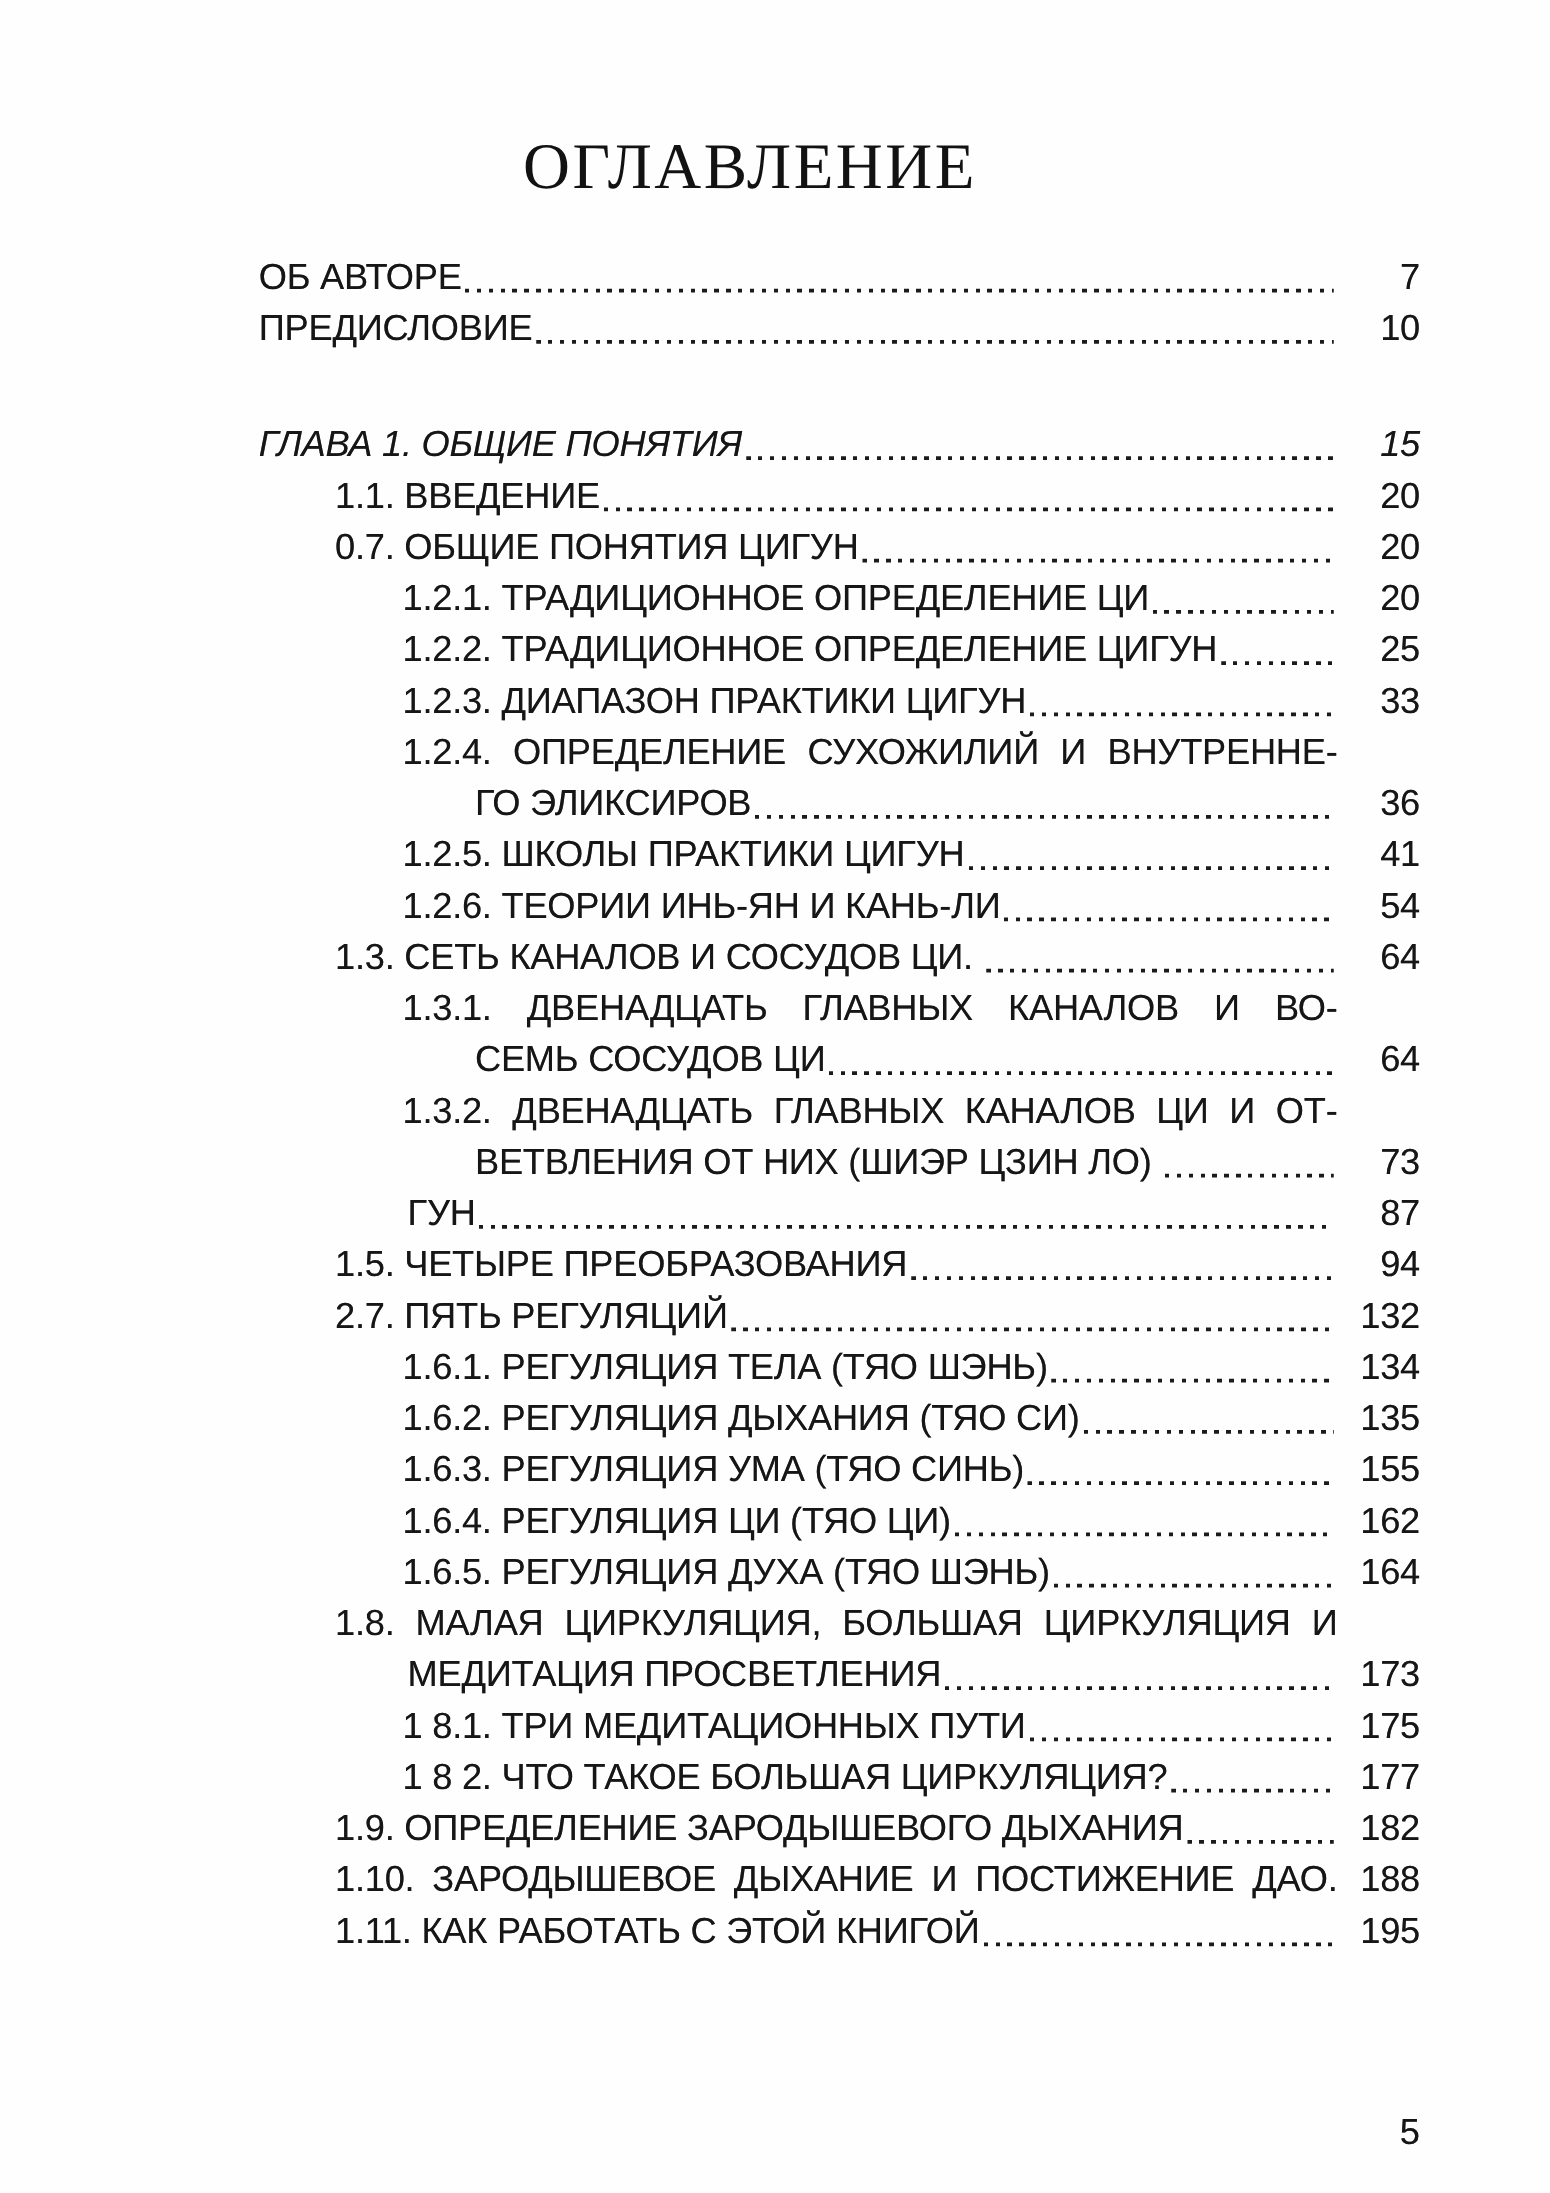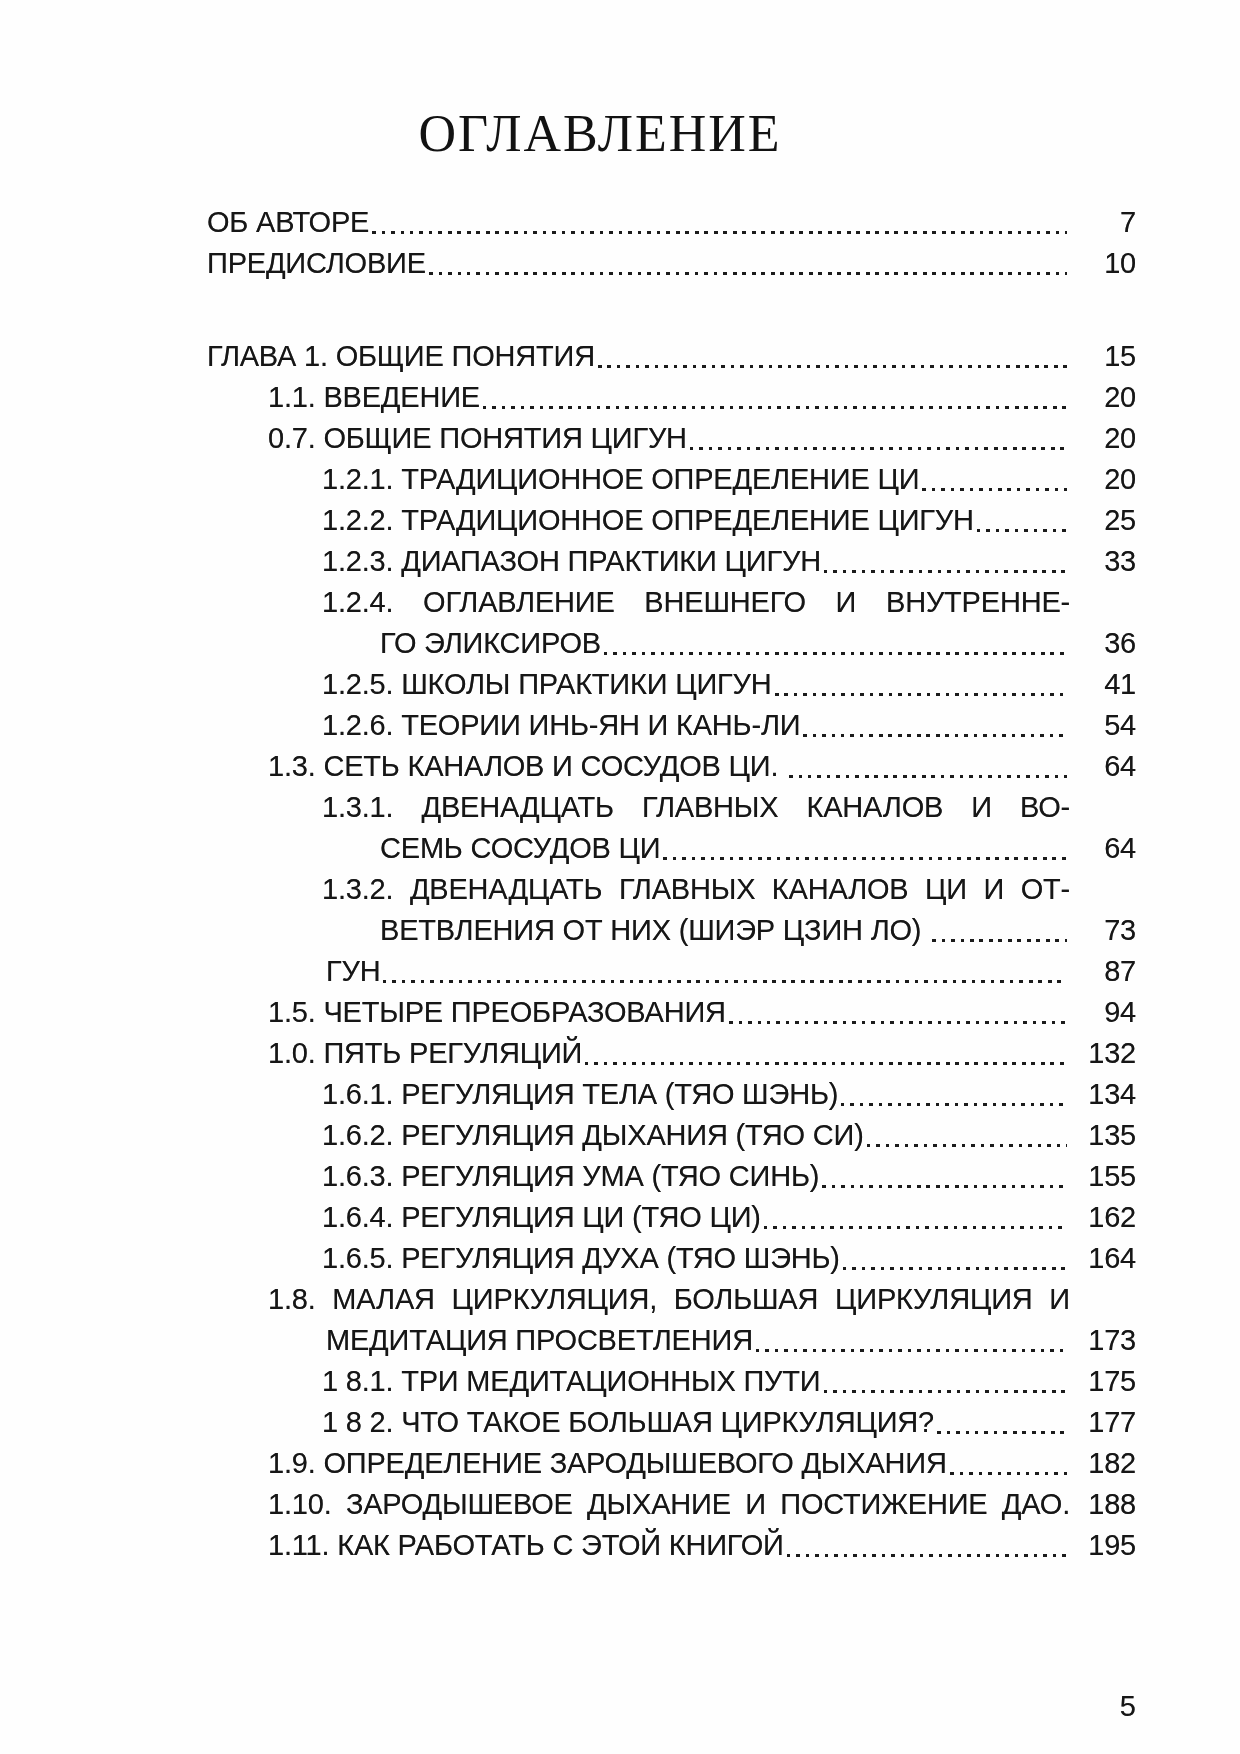--- a/index.html
+++ b/index.html
@@ -26,21 +26,21 @@
     position:absolute;
     top:202px;left:207px;width:929px;
     font-size:29px;
     line-height:41px;
     letter-spacing:-0.2px;
     text-shadow:0 0 0.5px rgba(0,0,0,0.55);
   }
   .entry{}
   .entry.lvl1{padding-left:61px;}
   .entry.lvl2{padding-left:115px;}
-  .entry.gap-before{margin-top:52px;}
+  .entry.gap-before{margin-top:52px;font-style:italic;}
   .firstline{
     margin-right:66px;
     text-align:justify;
     text-align-last:justify;
     white-space:normal;
   }
   .row{display:flex;}
   .row.wrap{padding-left:58px;}
   .txt{flex:0 0 auto;white-space:pre;}
   .txt.fill-justify{flex:1 1 auto;text-align:justify;text-align-last:justify;white-space:normal;}
@@ -116,21 +116,21 @@
       </div>
     </div>
     <div class="entry lvl2">
       <div class="row">
         <span class="txt">1.2.3. ДИАПАЗОН ПРАКТИКИ ЦИГУН</span>
         <span class="leader"></span>
         <span class="pg">33</span>
       </div>
     </div>
     <div class="entry lvl2">
-      <div class="firstline">1.2.4. ОГЛАВЛЕНИЕ ВНЕШНЕГО И ВНУТРЕННЕ-</div>
+      <div class="firstline">1.2.4. ОПРЕДЕЛЕНИЕ СУХОЖИЛИЙ И ВНУТРЕННЕ-</div>
       <div class="row wrap">
         <span class="txt">ГО ЭЛИКСИРОВ</span>
         <span class="leader"></span>
         <span class="pg">36</span>
       </div>
     </div>
     <div class="entry lvl2">
       <div class="row">
         <span class="txt">1.2.5. ШКОЛЫ ПРАКТИКИ ЦИГУН</span>
         <span class="leader"></span>
@@ -176,21 +176,21 @@
     </div>
     <div class="entry lvl1">
       <div class="row">
         <span class="txt">1.5. ЧЕТЫРЕ ПРЕОБРАЗОВАНИЯ</span>
         <span class="leader"></span>
         <span class="pg">94</span>
       </div>
     </div>
     <div class="entry lvl1">
       <div class="row">
-        <span class="txt">1.0. ПЯТЬ РЕГУЛЯЦИЙ</span>
+        <span class="txt">2.7. ПЯТЬ РЕГУЛЯЦИЙ</span>
         <span class="leader"></span>
         <span class="pg">132</span>
       </div>
     </div>
     <div class="entry lvl2">
       <div class="row">
         <span class="txt">1.6.1. РЕГУЛЯЦИЯ ТЕЛА (ТЯО ШЭНЬ)</span>
         <span class="leader"></span>
         <span class="pg">134</span>
       </div>

